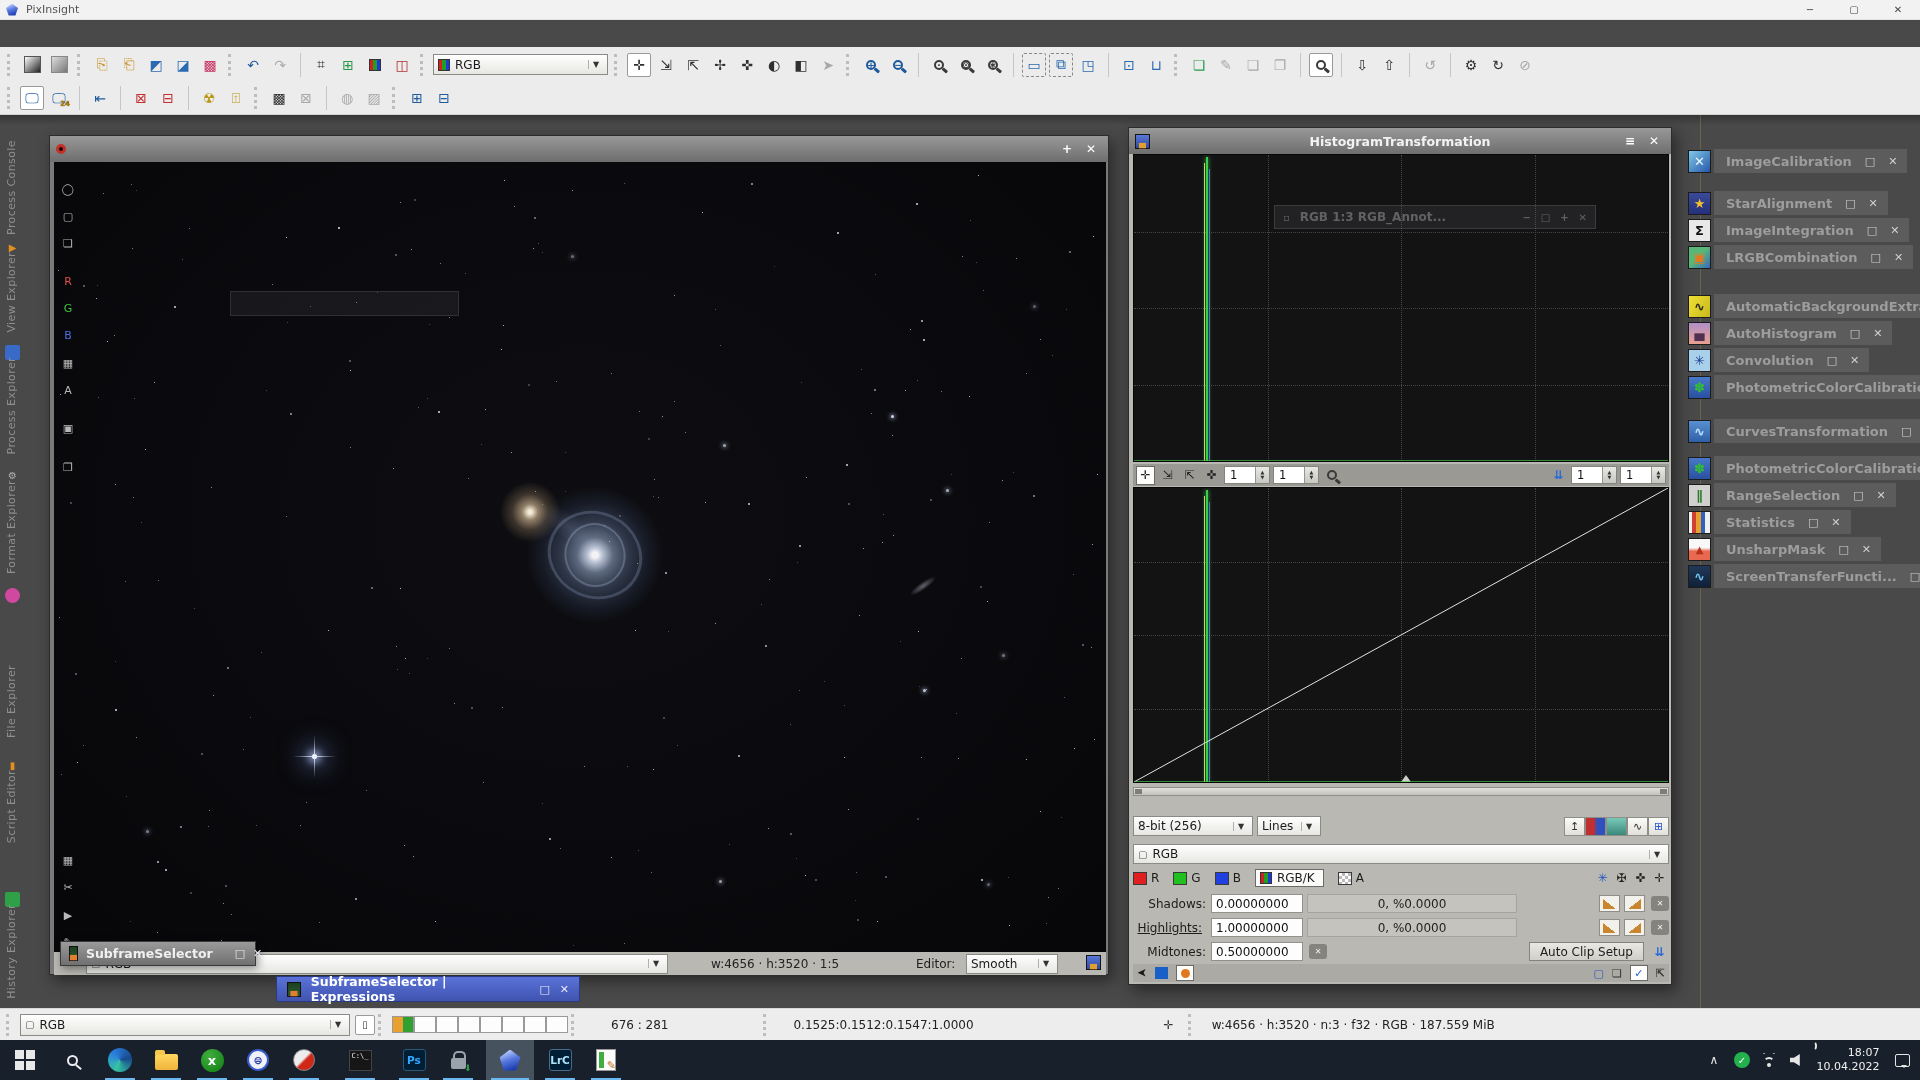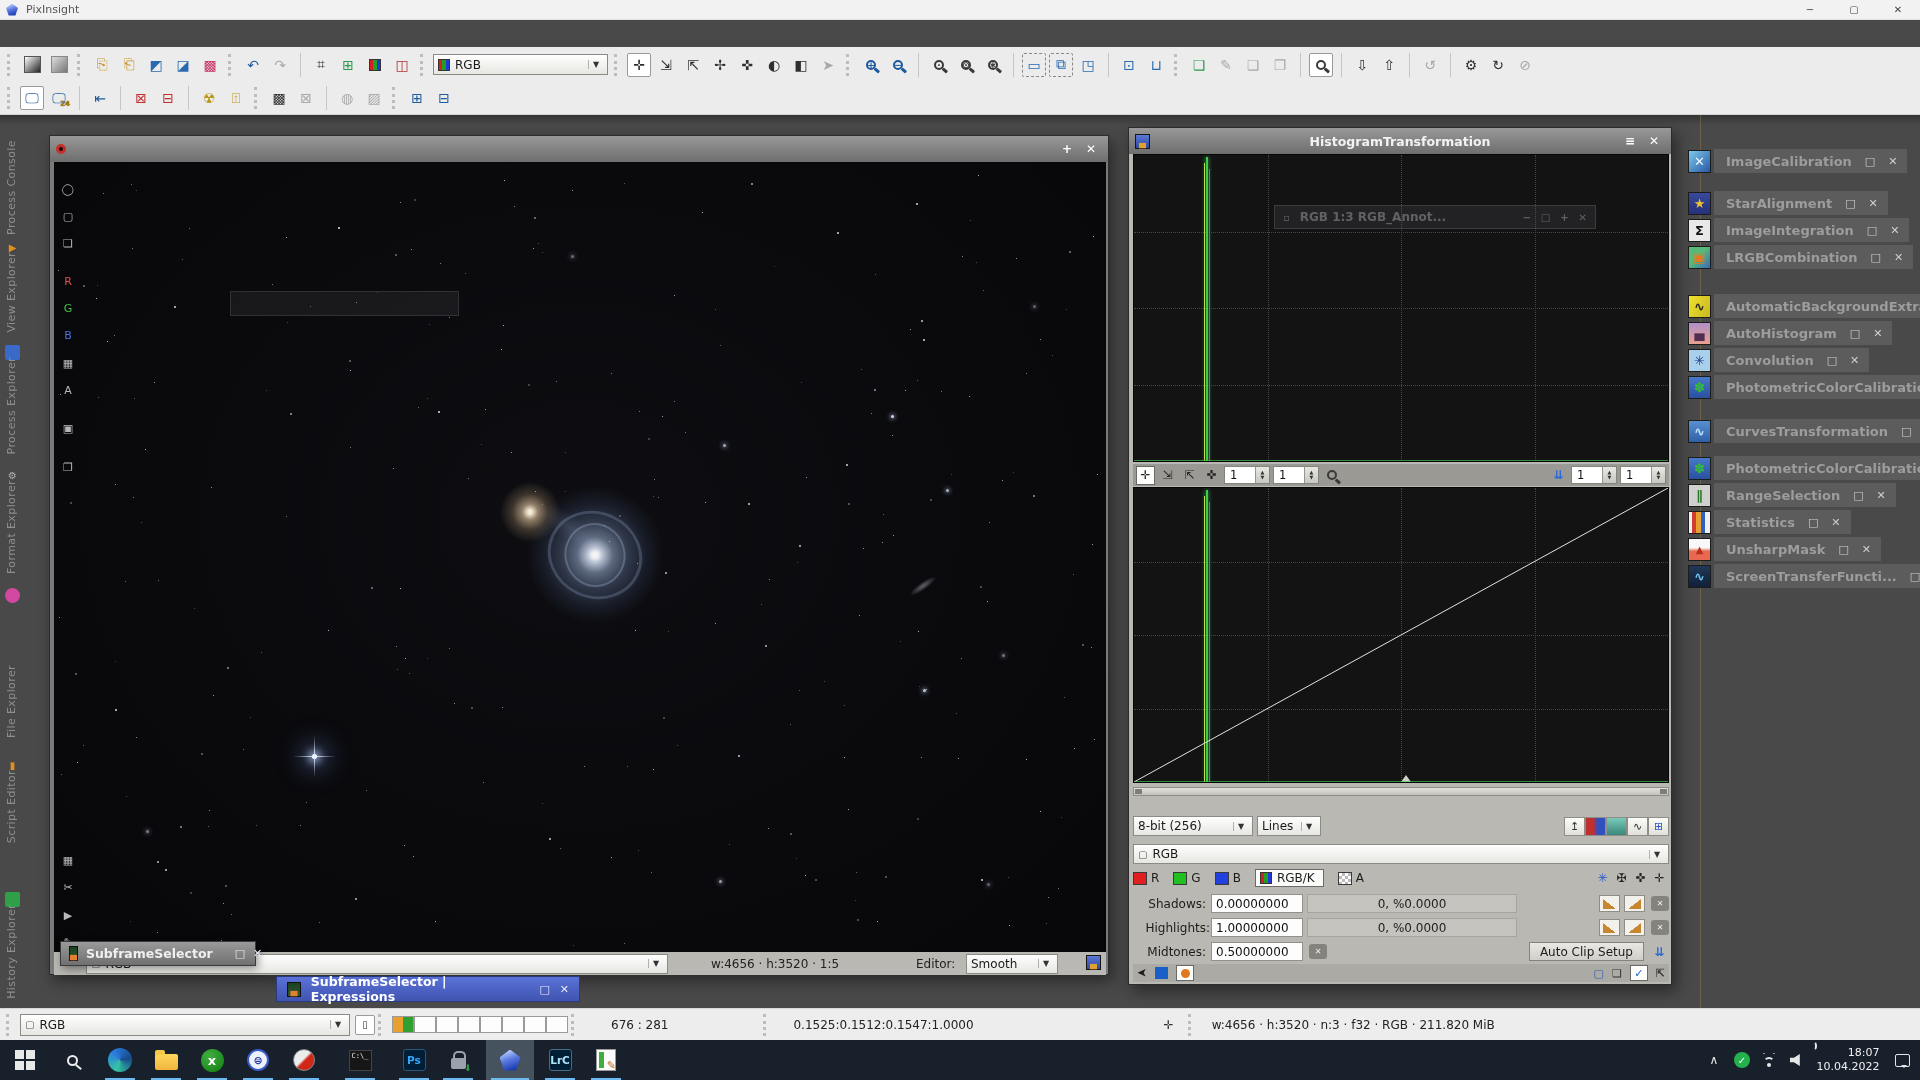--- a/index.html
+++ b/index.html
@@ -789,21 +789,21 @@
         <span style="width:78px;text-align:right;padding-right:5px;">Shadows:</span>
         <input class="pfield" readonly="" value="0.00000000" style="">
         <span class="preadout" style="margin-left:4px;">0, %0.0000</span>
         <span style="flex:1"></span>
         <span class="clipico"></span>
         <span class="clipico m" style="margin-left:4px;"></span>
         <span class="delico" style="margin-left:6px;"></span>
       </div>
 
       <div class="hrow" style="top:789px;height:21px;">
-        <span style="width:78px;text-align:right;padding-right:1px;">Highlights:</span>
+        <span style="width:78px;text-align:right;padding-right:9px;text-decoration:underline;">Highlights:</span>
         <input class="pfield" readonly="" value="1.00000000" style="">
         <span class="preadout" style="margin-left:4px;">0, %0.0000</span>
         <span style="flex:1"></span>
         <span class="clipico"></span>
         <span class="clipico m" style="margin-left:4px;"></span>
         <span class="delico" style="margin-left:6px;"></span>
       </div>
 
       <div class="hrow" style="top:813px;height:21px;">
         <span style="width:78px;text-align:right;padding-right:5px;">Midtones:</span>
@@ -955,21 +955,21 @@
     <span class="swatch"></span>
     <span class="swatch"></span>
     <span class="swatch"></span>
     <span class="swatch"></span>
     <span class="handle"></span>
     <span style="margin-left:30px;">676 : 281</span>
     <span class="handle" style="margin-left:95px;"></span>
     <span style="margin-left:20px;">0.1525:0.1512:0.1547:1.0000</span>
     <span style="margin-left:190px;color:#333;font-family:'DejaVu Sans',sans-serif;">✛</span>
     <span class="handle" style="margin-left:14px;"></span>
-    <span style="margin-left:14px;">w:4656 · h:3520 · n:3 · f32 · RGB · 211.820 MiB</span>
+    <span style="margin-left:14px;">w:4656 · h:3520 · n:3 · f32 · RGB · 187.559 MiB</span>
   </div>
 
   <div id="taskbar" class="abs">
     <span class="tk" style="left:5px">
         <span class="startico">
           <i></i>
           <i></i>
           <i></i>
           <i></i>
         </span>

